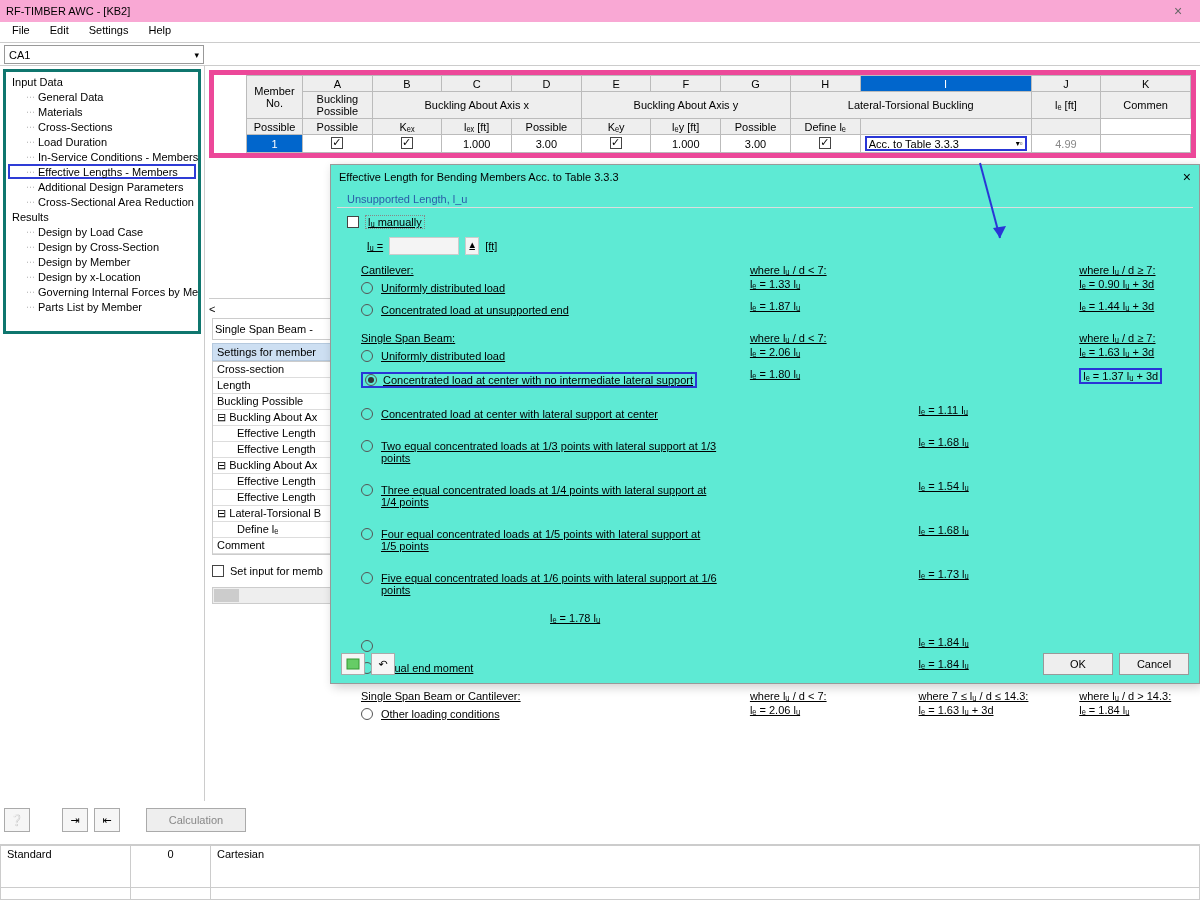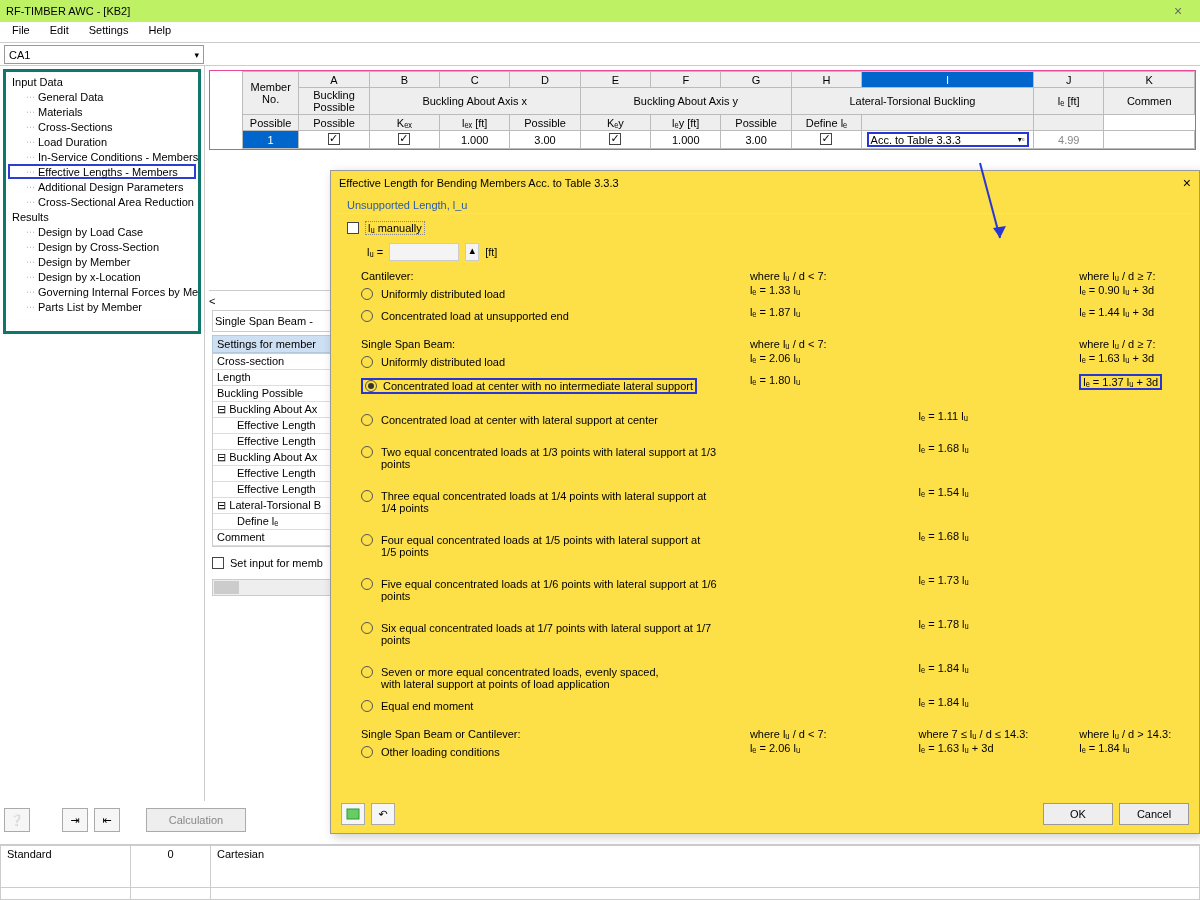--- a/index.html
+++ b/index.html
@@ -1,18 +1,18 @@
 <!DOCTYPE html>
 <html><head>
 <meta charset="utf-8">
 <style>
 * { box-sizing: border-box; font-family: 'Segoe UI', Tahoma, sans-serif; font-size: 11px; }
 body { margin: 0; background: #fff; overflow: hidden; width: 1200px; height: 900px; position: relative; }
 
-.titlebar { height: 22px; display:flex; align-items:center; padding:0 6px; background:#bef264; }
+.titlebar { height: 22px; display:flex; align-items:center; padding:0 6px; background:#f9a8d4; }
 .titlebar .txt { flex:1; }
 .titlebar .close { width:32px; text-align:center; font-size:14px; color:#666; cursor:pointer; }
 
 .menubar { height:20px; display:flex; gap:4px; padding:0 4px; }
 .menubar span { padding:2px 8px; cursor:pointer; }
 
 .topstrip { height:24px; display:flex; border-top:1px solid #ccc; border-bottom:1px solid #ccc; }
 .combo { width:200px; border:1px solid #999; height:19px; margin:2px 0 0 4px; display:flex; align-items:center; padding:0 4px; background:#fff; }
 .combo .dd { margin-left:auto; font-size:9px; }
 .rtitle { margin-left:12px; background:#cddff2; flex:1; height:20px; margin-top:2px; display:flex; align-items:center; padding:0 6px; border:1px solid #b5c9de; }
@@ -20,21 +20,21 @@
 .splitter { display:flex; height: 735px; }
 .leftpane { width:205px; border-right:1px solid #ccc; display:flex; flex-direction:column; }
 .tree { border:3px solid #0f766e; margin:3px; height:265px; overflow:hidden; padding:2px; }
 .tree div { white-space:nowrap; height:15px; display:flex; align-items:center; cursor:pointer; }
 .tree .lvl1 { padding-left:4px; }
 .tree .lvl2 { padding-left:18px; }
 .tree .lvl2::before { content:"⋯"; color:#aaa; margin-right:4px; font-size:9px; letter-spacing:-1px;}
 .tree .hl { border:2px solid #2e3cd6; padding-left:16px; }
 
 .rightpane { flex:1; position:relative; padding:4px; overflow:hidden; }
-.grid { border:1px solid #ec4899;padding-left:32px; }
+.grid { border:5px solid #ec4899;padding-left:32px; }
 .grid table { border-collapse: collapse; width:100%; }
 .grid th, .grid td { border:1px solid #bbb; text-align:center; padding:1px 4px; height:16px; background:#fff; }
 .grid th { background:#eee; font-weight:normal; }
 .grid th.col { width:70px; }
 .grid .bluecell { background:#0166cc; color:#fff; }
 .hlbox { border:2px solid #2936d6; display:inline-flex; align-items:center; padding:0 2px; background:#fff; height:15px; width:162px;}
 .hlbox .dd{ margin-left:auto; font-size:8px;}
 .chk { display:inline-block; width:12px; height:12px; border:1px solid #444; background:#fff; position:relative;}
 .chk.on::after { content:"✓"; position:absolute; top:-2px; left:0px; font-size:11px; }
 
@@ -51,25 +51,25 @@
 
 .bottombtns { position:absolute; left:4px; bottom:68px; display:flex; gap:6px; }
 .iconbtn { width:26px; height:24px; border:1px solid #aaa; background:#f6f6f6; display:flex; align-items:center; justify-content:center; cursor:pointer;}
 .calcbtn { width:100px; height:24px; border:1px solid #aaa; background:#eee; color:#888; margin-left:20px; display:flex; align-items:center; justify-content:center;}
 
 .statusgrid { position:absolute; left:0; bottom:0; width:100%; height:56px; border-top:1px solid #ccc;}
 .statusgrid table { width:100%; border-collapse:collapse; height:100%;}
 .statusgrid td { border:1px solid #ccc; padding:2px 6px; vertical-align:top;}
 
 
-.dialog { position:absolute; left:330px; top:170px; width:870px; height:664px; background:#fde047; border:1px solid #999; box-shadow:3px 3px 10px rgba(0,0,0,.2); z-index:10;}
+.dialog { position:absolute; left:330px; top:164px; width:870px; height:520px; background:#5eead4; border:1px solid #999; box-shadow:3px 3px 10px rgba(0,0,0,.2); z-index:10;}
 .dialog .dtitle { height:24px; display:flex; align-items:center; padding:0 8px;}
 .dialog .dtitle .x { margin-left:auto; font-size:14px; cursor:pointer;}
 .dialog .section { color:#2a5ca8; padding:4px 10px 2px 10px; border-bottom:1px solid #ddd; margin:0 6px;}
-.dialog .body { padding:4px 16px; }
+.dialog .body { padding:4px 16px;text-decoration:underline; }
 .row { display:flex; align-items:center; gap:6px; height:20px;}
 .radio { width:12px; height:12px; border:1px solid #555; border-radius:50%; display:inline-block; position:relative; flex-shrink:0; cursor:pointer;}
 .radio.sel::after { content:""; position:absolute; left:2px; top:2px; width:6px; height:6px; background:#333; border-radius:50%;}
 .opt { display:flex; align-items:flex-start; gap:8px; margin:4px 0; }
 .optcols { display:flex; margin-bottom:2px;gap:33px;}
 .optcols .c1 { width:460px; padding-left:14px;}
 .optcols .c2 { width:170px;}
 .optcols .c3 { width:160px;}
 .optcols .c4 { width:130px;}
 .hlblue { border:2px solid #2936d6; padding:0 2px; display:inline-block;}
@@ -358,33 +358,28 @@
         <div class="c1 opt">
           <span class="radio"></span>
           <span>Five equal concentrated loads at 1/6 points with lateral support at 1/6 points</span>
         </div>
         <div class="c2"></div>
         <div class="c3">lₑ = 1.73 lᵤ</div>
         <div class="c4"></div>
       </div>
     <div style="height:10px"></div>
     <div class="optcols">
-        <div class="c1 opt">
-          <span class="radio"></span>
-          <span>Six equal concentrated loads at 1/7 points with lateral support at 1/7 points</span>
-        </div>
         <div class="c2"></div>
         <div class="c3">lₑ = 1.78 lᵤ</div>
         <div class="c4"></div>
       </div>
     <div style="height:10px"></div>
     <div class="optcols">
         <div class="c1 opt" style="align-items:flex-start">
           <span class="radio"></span>
-          <span><span>Seven or more equal concentrated loads, evenly spaced,</span><br><span>with lateral support at points of load application</span></span>
         </div>
         <div class="c2"></div>
         <div class="c3">lₑ = 1.84 lᵤ</div>
         <div class="c4"></div>
       </div>
     <div class="optcols">
         <div class="c1 opt">
           <span class="radio"></span>
           <span>Equal end moment</span>
         </div>

